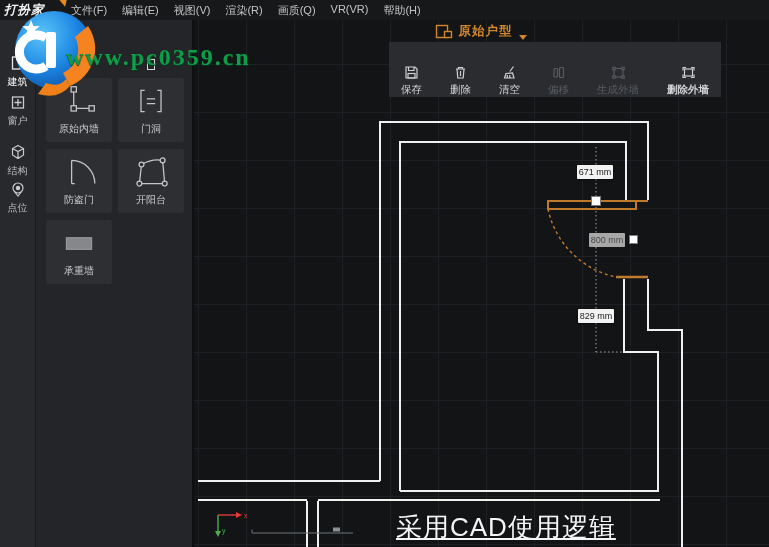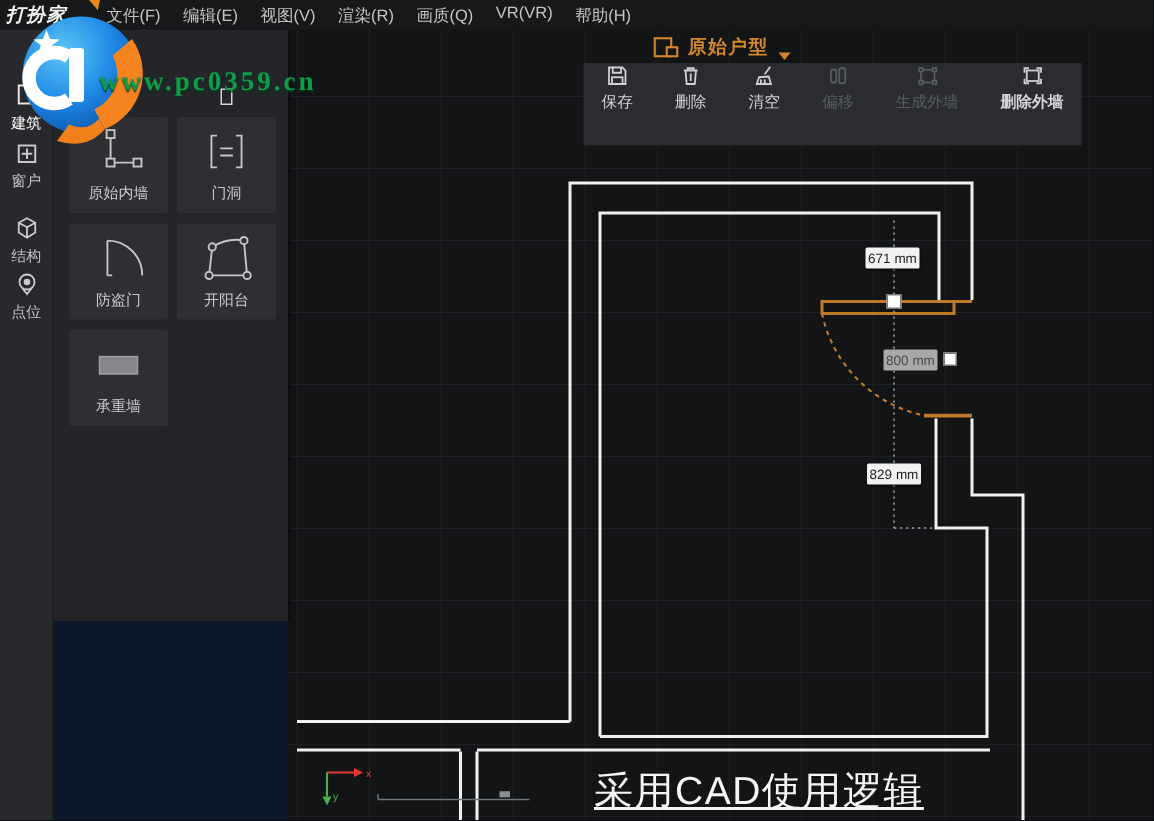--- a/index.html
+++ b/index.html
@@ -1,18 +1,18 @@
 <!DOCTYPE html>
 <html><head>
 <meta charset="utf-8">
 <style>
   html,body{margin:0;padding:0;background:#000;}
   .app{position:relative;width:769px;height:547px;overflow:hidden;
        font-family:"Liberation Sans","DejaVu Sans",sans-serif;
-       background:#0f172a;user-select:none;}
+       background:#ffffff;user-select:none;}
 
   
   .menubar{position:absolute;left:0;top:0;width:769px;height:20px;background:#17181a;
            display:flex;align-items:center;z-index:20;}
   .applogo{position:relative;margin-left:4px;width:56px;color:#f2f2f2;font-size:12.5px;
            font-weight:bold;font-style:italic;letter-spacing:1px;white-space:nowrap;}
   .spark{position:absolute;right:-6px;top:-3px;width:0;height:0;
          border-left:9px solid transparent;border-top:7px solid #e8891c;transform:rotate(12deg);}
   .menuitems{display:flex;gap:9px;margin-left:8px;}
   .menuitem{color:#c3c4c6;font-size:11px;padding:2px 3px;cursor:default;white-space:nowrap;}
@@ -20,21 +20,21 @@
   
   .sidebar{position:absolute;left:0;top:20px;width:35px;height:527px;background:#28292c;
            border-right:1px solid #1a1b1e;z-index:10;}
   .side-item{position:absolute;left:0;width:35px;display:flex;flex-direction:column;
              align-items:center;gap:3px;}
   .side-item .lbl{font-size:10px;color:#bfc0c2;letter-spacing:0;}
   .side-item.sel .lbl{color:#ffffff;}
   .side-item svg{display:block;}
 
   
-  .panel{position:absolute;left:36px;top:20px;width:156px;height:394px;background:#232528;
+  .panel{position:absolute;left:36px;top:20px;width:156px;height:527px;background:#232528;
          border-right:2px solid #0d0f11;z-index:10;}
   .panel-title{position:absolute;left:9px;top:38px;font-size:11px;color:#cdced0;}
   .tile{position:absolute;width:66px;height:64px;background:#2d2f32;border-radius:2px;
         cursor:pointer;}
   .tile svg{position:absolute;left:50%;top:4px;transform:translateX(-50%);}
   .tile .lbl{position:absolute;left:0;right:0;bottom:6px;text-align:center;font-size:10px;
              color:#c9cacc;}
   .panel-handle{position:absolute;left:147px;top:59px;width:6px;height:9px;
                 border:1px solid #d6d6d6;background:transparent;z-index:11;}
 
@@ -48,21 +48,21 @@
 
   
   .layout-header{position:absolute;left:0;right:0;top:3px;display:flex;justify-content:center;
                  align-items:flex-end;gap:6px;z-index:12;cursor:pointer;}
   .layout-header .ttl{color:#d0862c;font-size:12.5px;font-weight:bold;letter-spacing:1px;}
   .caret{width:0;height:0;border-left:4.5px solid transparent;border-right:4.5px solid transparent;
          border-top:5px solid #d0862c;}
 
   
   .toolbar{position:absolute;left:197px;top:22px;width:332px;height:55px;background:#2a2c2f;
-           display:flex;align-items:flex-start;justify-content:space-between;padding:0 12px;
+           display:flex;align-items:flex-end;justify-content:space-between;padding:0 12px;
            box-sizing:border-box;z-index:12;}
   .tb-item{display:flex;flex-direction:column;align-items:center;gap:2px;cursor:pointer;}
   .tb-item .lbl{font-size:10.5px;color:#d2d3d5;white-space:nowrap;}
   .tb-item.disabled .lbl{color:#585c61;}
   .tb-item.strong .lbl{font-weight:bold;}
   .tb-item svg{display:block;}
 
   
   .dim{position:absolute;height:14px;min-width:36px;display:flex;align-items:center;
        justify-content:center;font-size:9px;border-radius:1px;z-index:8;}
@@ -71,21 +71,21 @@
   .grip{position:absolute;background:#ffffff;border:1px solid #7a7a7a;box-sizing:border-box;z-index:9;}
 
   .caption{position:absolute;left:204px;top:490px;font-size:26px;font-weight:500;
            color:#f5f5f5;letter-spacing:1px;white-space:nowrap;z-index:6;text-decoration:underline;}
 
   
   .wm{position:absolute;z-index:60;pointer-events:none;}
   .wm-blue{left:64px;top:13px;font-size:29px;font-weight:bold;color:#1d87e4;letter-spacing:2px;
            text-shadow:-1px -1px 0 #0a3b7a,1px -1px 0 #0a3b7a,-1px 1px 0 #0a3b7a,
                         1px 1px 0 #0a3b7a,0 2px 3px rgba(0,0,0,.5);white-space:nowrap;}
-  .wm-green{left:66px;top:44px;font-size:18px;font-weight:bold;color:#0f9d49;
+  .wm-green{left:66px;top:44px;font-size:24px;font-weight:bold;color:#0f9d49;
             font-family:"Liberation Serif","DejaVu Serif",serif;letter-spacing:2px;
             text-shadow:0 1px 1px #063d1d;white-space:nowrap;}
 </style>
 </head>
 <body>
 
 <div class="app">
 
   <div class="menubar">
     <div class="applogo">

